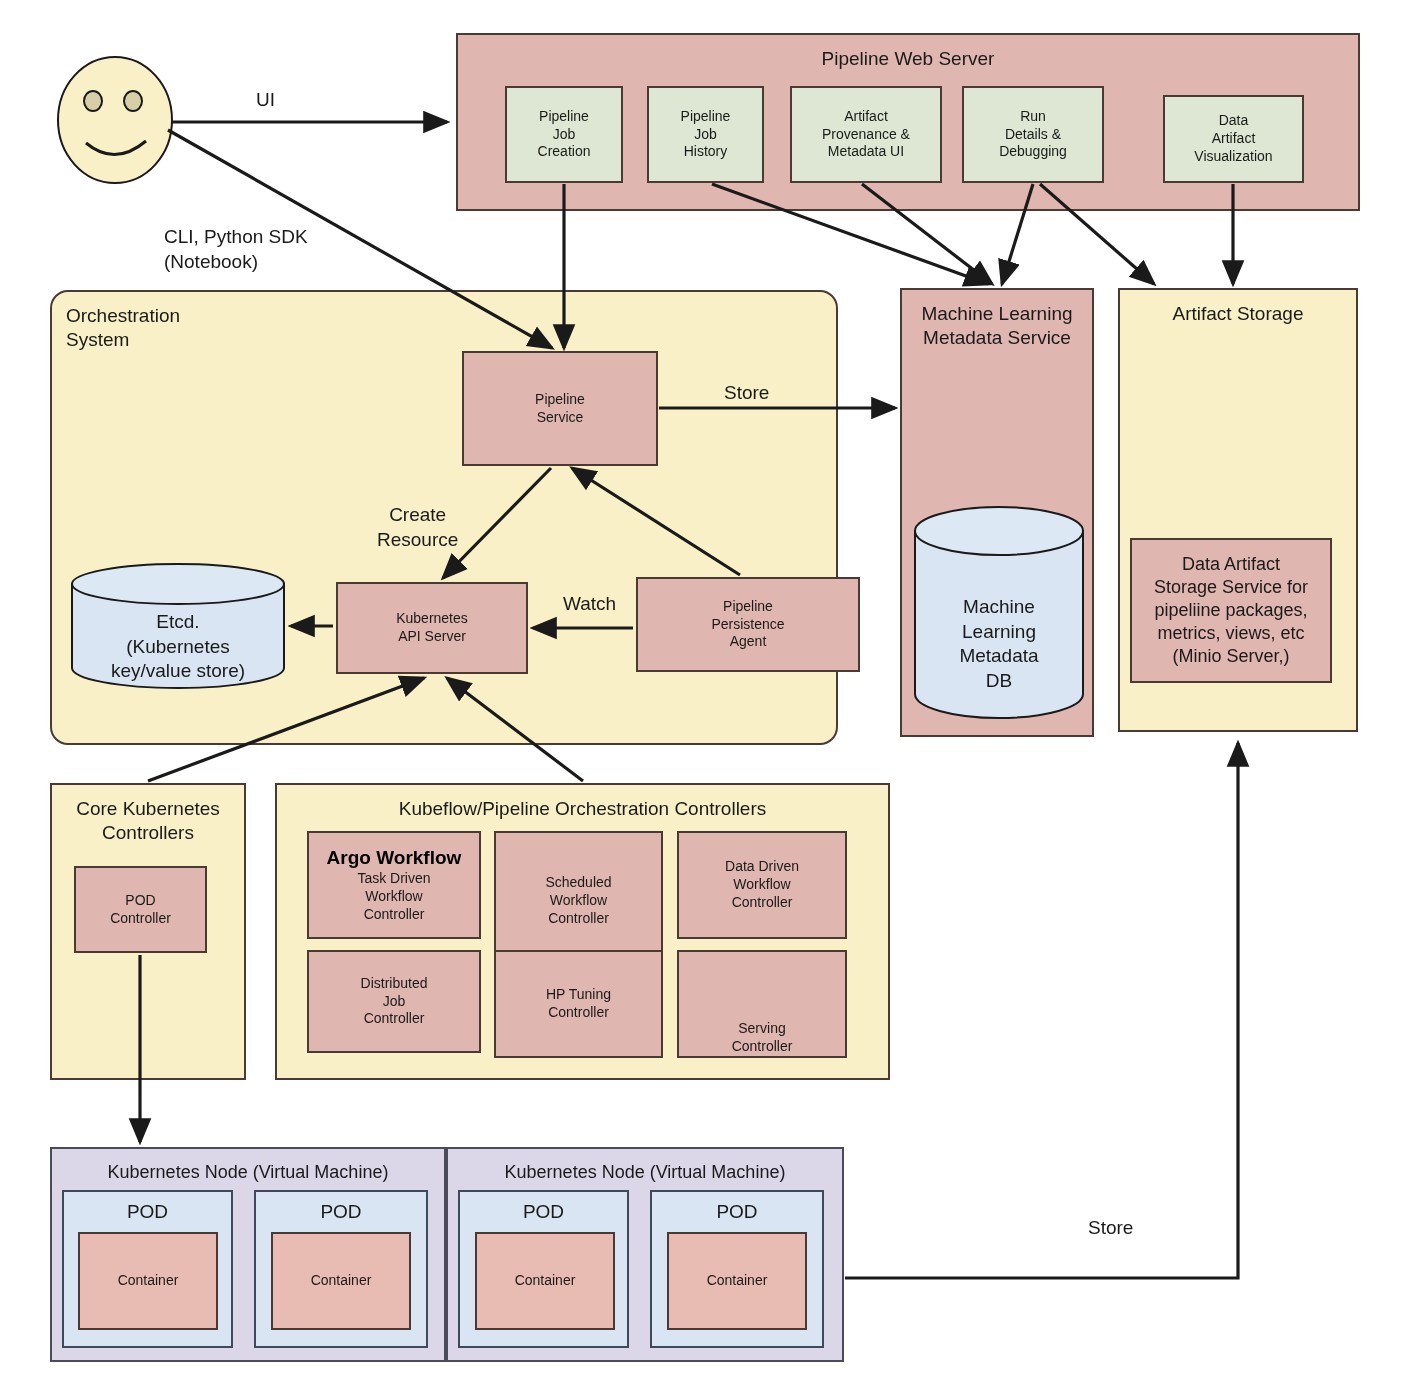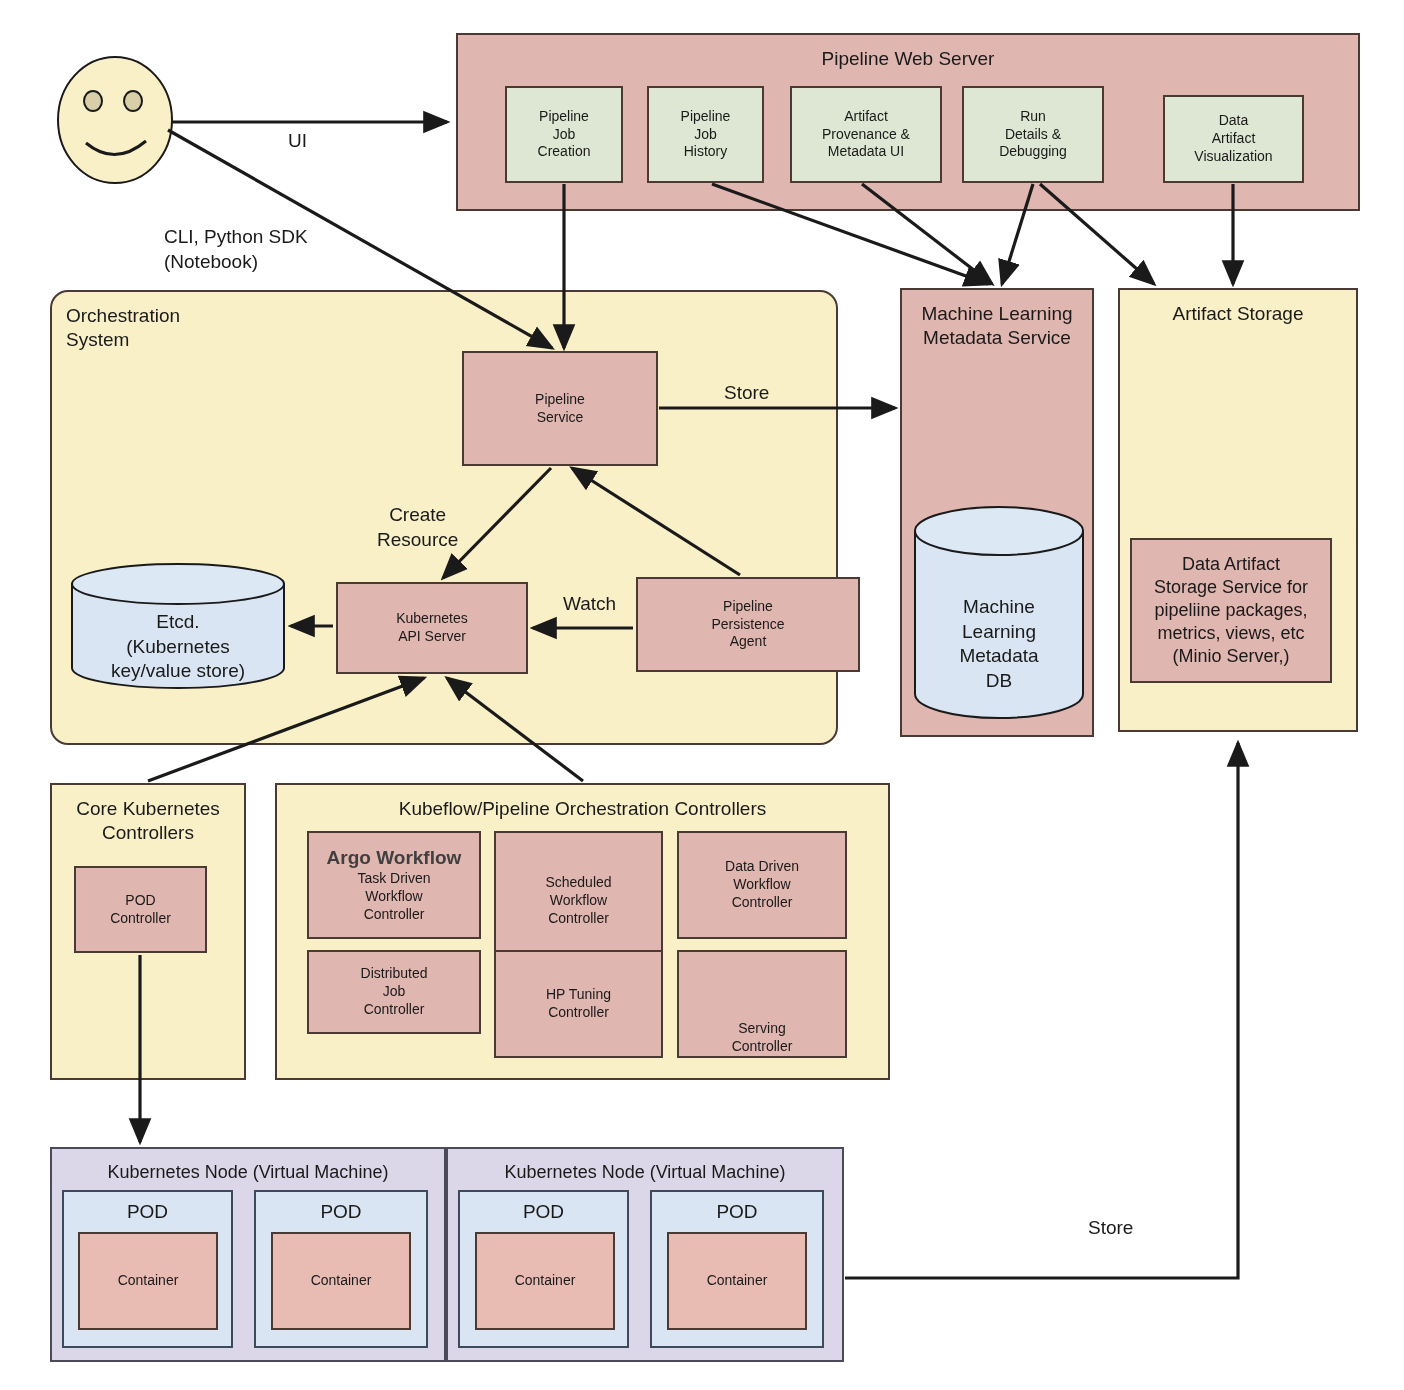--- a/index.html
+++ b/index.html
@@ -56,21 +56,21 @@
     color: #1a1a1a;
     white-space: pre-line;
     line-height: 1.3;
   }
   .boxtext {
     font-size: 14px;
     white-space: pre-line;
   }
   .boxtext.small { font-size: 18px; }
   .argo {
-    color: #404040;
+    color: #000000;
     font-weight: bold;
     font-size: 19px;
   }
   svg.overlay {
     position: absolute;
     left: 0;
     top: 0;
     width: 1404px;
     height: 1390px;
     pointer-events: none;
@@ -212,21 +212,21 @@
 Workflow
 Controller</div>
   </div>
 
   <div class="box pink" style="left:677px; top:831px; width:170px; height:108px;">
     <div class="boxtext">Data Driven
 Workflow
 Controller</div>
   </div>
 
-  <div class="box pink" style="left:307px; top:950px; width:174px; height:84px;">
+  <div class="box pink" style="left:307px; top:950px; width:174px; height:103px;">
     <div class="boxtext">Distributed
 Job
 Controller</div>
   </div>
 
   <div class="box pink" style="left:494px; top:950px; width:169px; height:108px;">
     <div class="boxtext">HP Tuning
 Controller</div>
   </div>
 
@@ -260,21 +260,21 @@
   <div class="box salmon" style="left:475px; top:1232px; width:140px; height:98px;">
     <div class="boxtext">Container</div>
   </div>
   <div class="box lightblue container-box" style="left:650px; top:1190px; width:174px; height:158px;">
     <div class="container-title" style="padding-top:8px;">POD</div>
   </div>
   <div class="box salmon" style="left:667px; top:1232px; width:140px; height:98px;">
     <div class="boxtext">Container</div>
   </div>
 
-  <div class="label" style="left:288px; top:88px;margin-top:41px;">UI</div>
+  <div class="label" style="left:256px; top:88px;">UI</div>
   <div class="label" style="left:164px; top:225px;">CLI, Python SDK
 (Notebook)</div>
   <div class="label" style="left:724px; top:381px;">Store</div>
   <div class="label" style="left:377px; top:503px; text-align:center;">Create
 Resource</div>
   <div class="label" style="left:563px; top:592px;">Watch</div>
   <div class="label" style="left:1088px; top:1216px;">Store</div>
 
   <svg class="overlay" viewBox="0 0 1404 1390">
     <defs>

